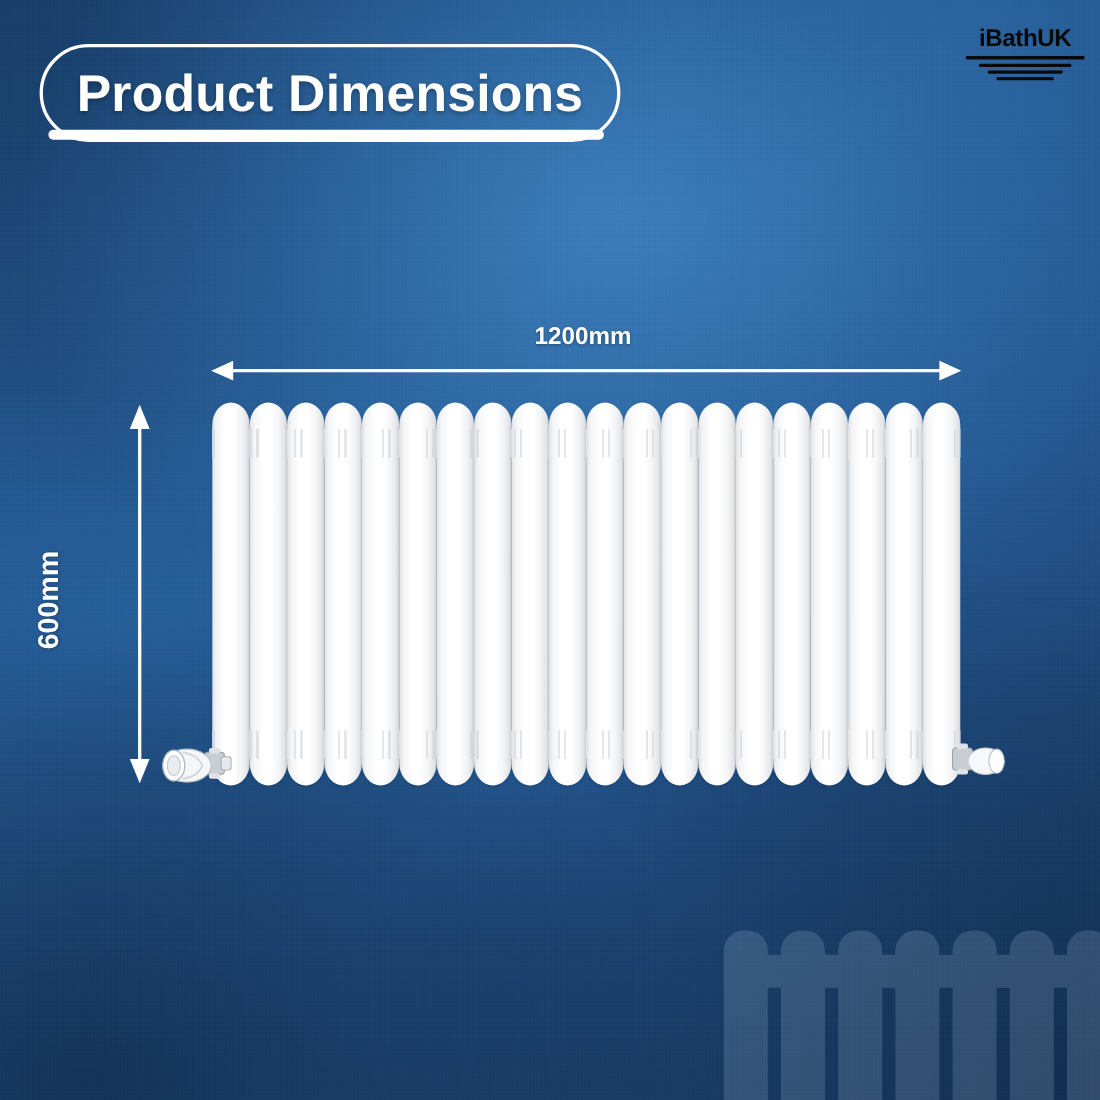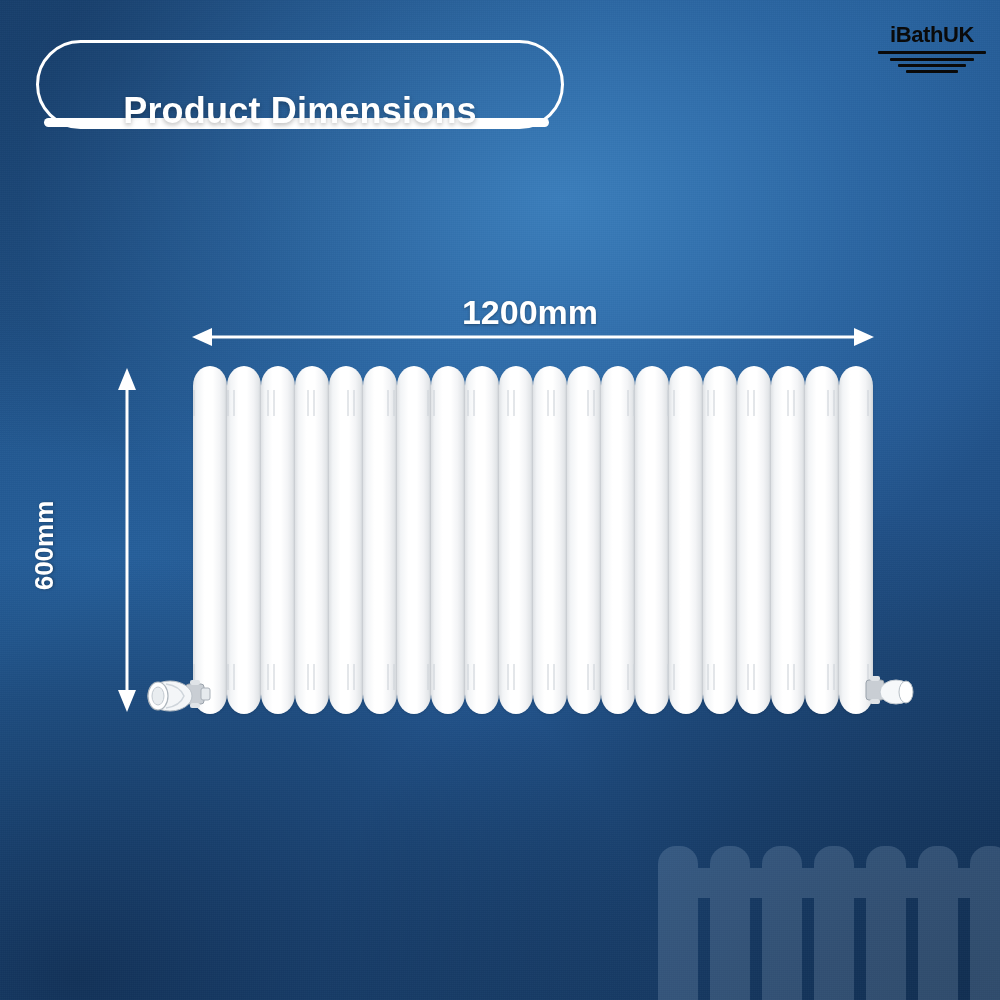--- a/index.html
+++ b/index.html
@@ -30,43 +30,42 @@
     position:absolute;left:36px;top:40px;width:528px;height:89px;
     border:3px solid #ffffff;border-radius:46px;box-sizing:border-box;
   }
   #title-underline{
     position:absolute;left:44px;top:118px;width:505px;height:9px;
     background:#ffffff;border-radius:6px;
   }
   #title-text{
     position:absolute;left:36px;top:40px;width:528px;height:89px;
     display:flex;align-items:center;justify-content:center;
-    color:#ffffff;font-size:36px;font-weight:bold;letter-spacing:.2px;
+    color:#ffffff;font-size:47px;font-weight:bold;letter-spacing:.2px;
     text-shadow:0 2px 5px rgba(0,0,0,.30);
-    margin-top:26px;
   }
 
   
   #logo{position:absolute;right:8px;top:22px;width:120px;height:52px;}
   #logo-text{
     position:absolute;left:0;top:0;width:120px;text-align:center;
     color:#0a0a0a;font-size:22px;font-weight:bold;letter-spacing:-.4px;
     line-height:26px;
   }
   .logo-bar{position:absolute;background:#0a0a0a;height:3px;border-radius:1px;}
   .lb1{left:6px;top:29px;width:108px;}
   .lb2{left:18px;top:36px;width:84px;}
   .lb3{left:26px;top:42px;width:68px;}
   .lb4{left:34px;top:48px;width:52px;}
 
   
   #h-arrow{position:absolute;left:186px;top:326px;width:694px;height:22px;}
   #h-label{
     position:absolute;left:400px;top:293px;width:260px;text-align:center;
-    color:#ffffff;font-size:34px;font-weight:600;
+    color:#ffffff;font-size:22px;font-weight:600;
     text-shadow:0 1px 3px rgba(0,0,0,.35);
   }
   #v-arrow{position:absolute;left:116px;top:364px;width:22px;height:352px;}
   #v-label{
     position:absolute;left:-36px;top:530px;width:160px;text-align:center;
     color:#ffffff;font-size:26px;font-weight:600;
     transform:rotate(-90deg);transform-origin:center center;
     text-shadow:0 1px 3px rgba(0,0,0,.35);
   }
 

